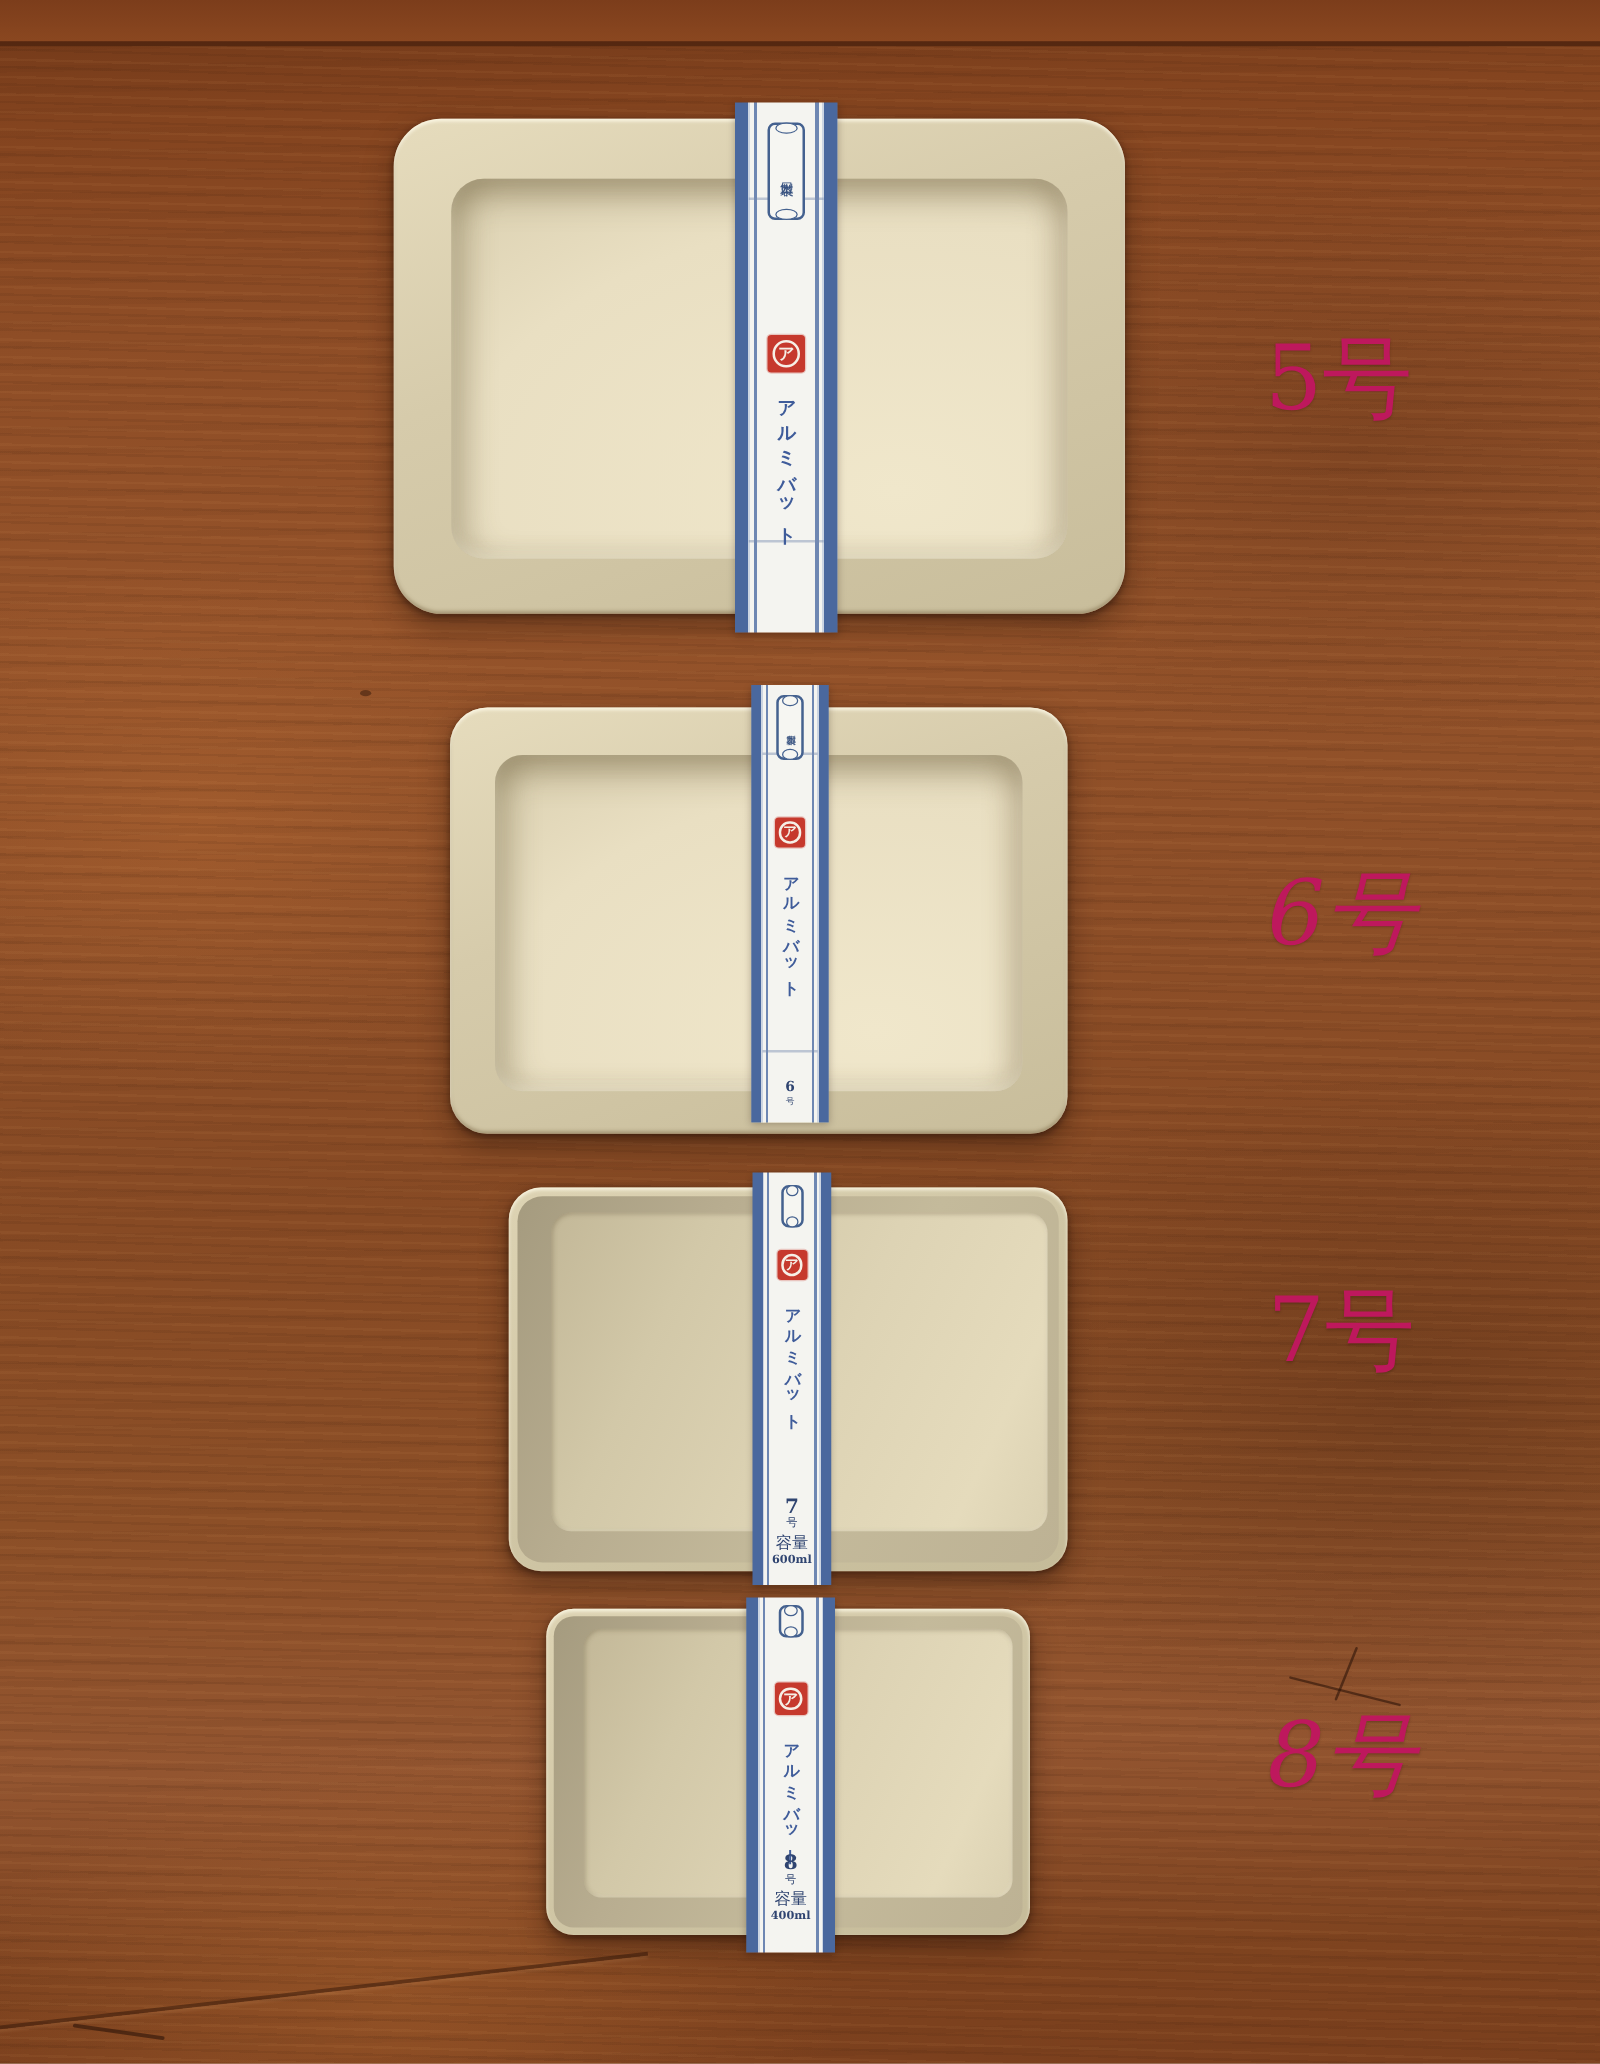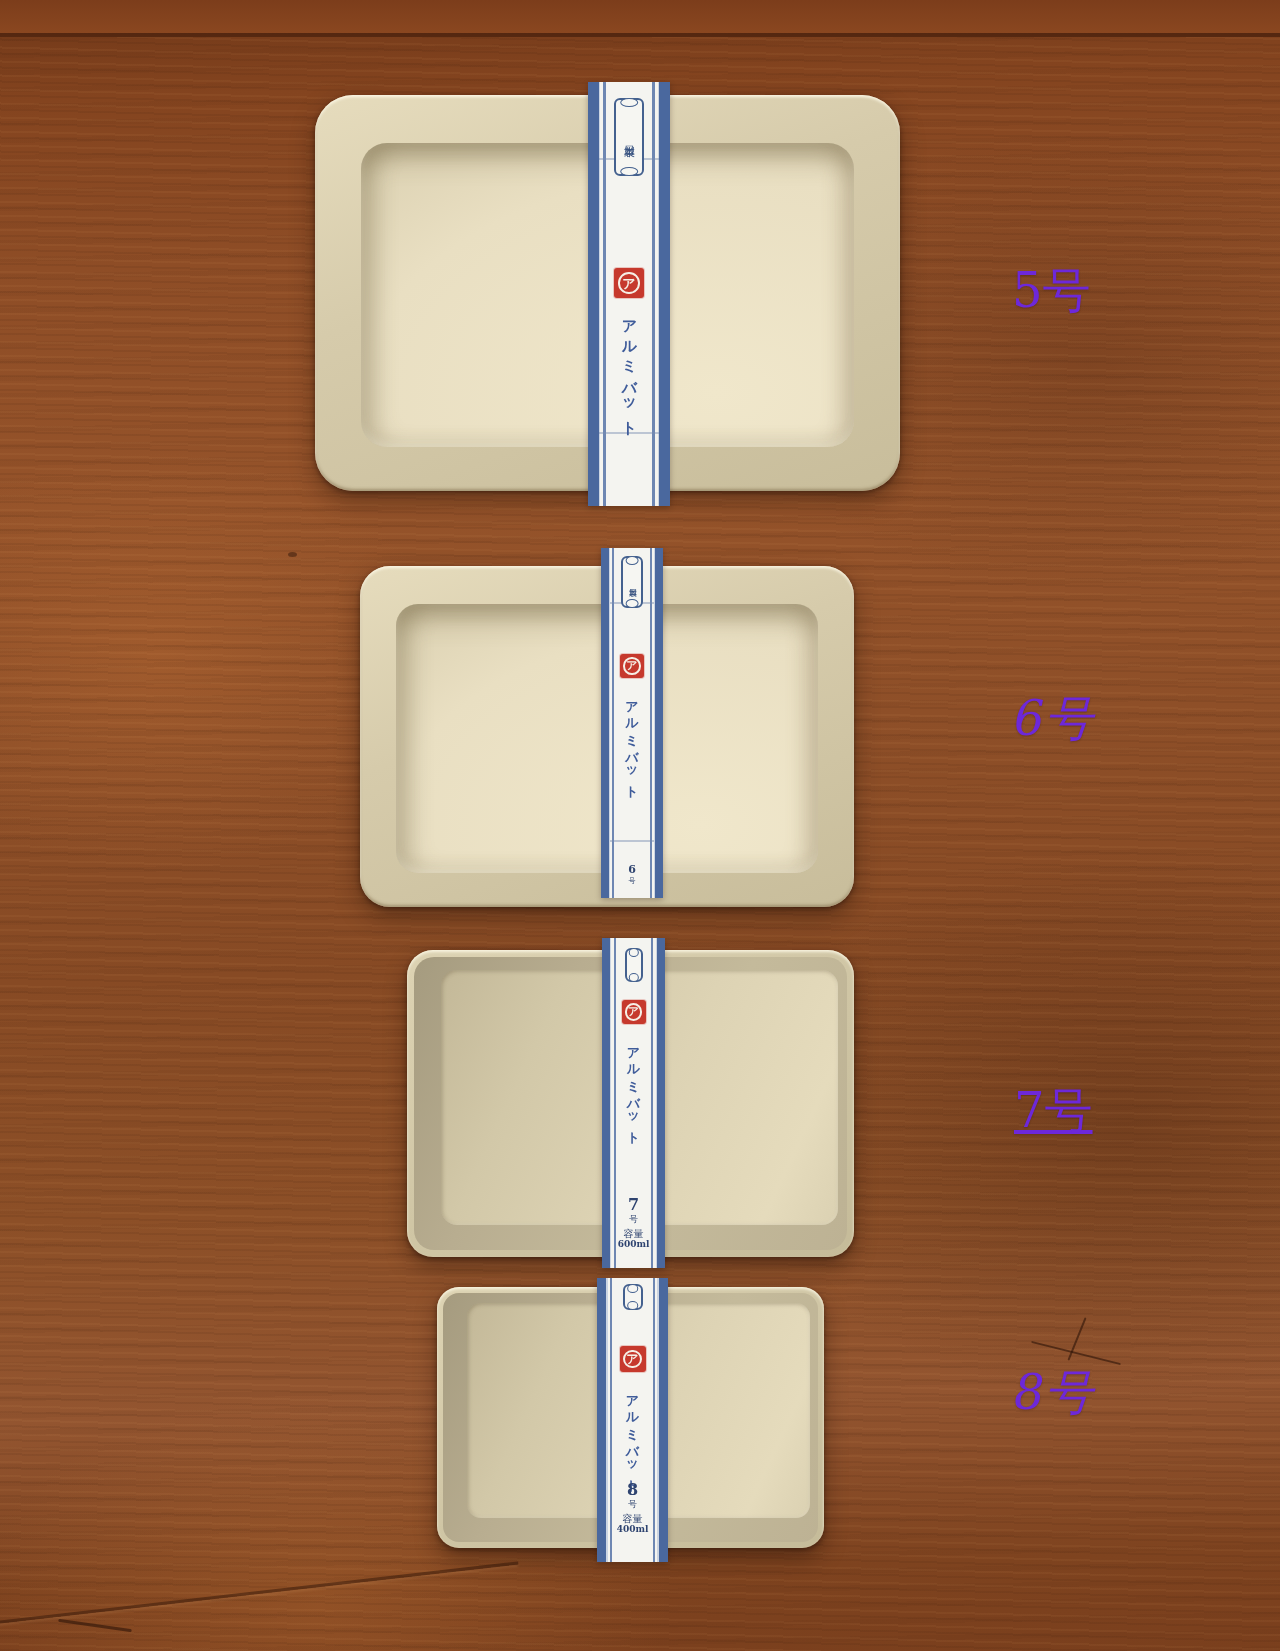--- a/index.html
+++ b/index.html
@@ -89,21 +89,21 @@
     width:72%;height:72%;border:2px solid #f6efe6;border-radius:50%;box-sizing:border-box;}
   .band .logo .glyph{color:#f6efe6;font-weight:bold;line-height:1;}
   .band .brand{position:absolute;left:50%;transform:translateX(-50%);
     writing-mode:vertical-rl;text-orientation:upright;color:#3f5c9a;font-weight:600;
     letter-spacing:3px;line-height:1;}
   .band .sizeblock{position:absolute;left:14%;right:14%;display:flex;flex-direction:column;
     align-items:center;color:#2f4470;line-height:1.15;
     font-family:"DejaVu Serif","Liberation Serif",serif;}
   .band .sizeblock .num{font-size:16px;font-weight:bold;}
   .band .sizeblock .unit{font-size:9px;}
-  .band .sizeblock .cap-label{font-size:10px;margin-top:3px;}
+  .band .sizeblock .cap-label{font-size:13px;margin-top:3px;}
   .band .sizeblock .cap{font-size:9px;font-weight:bold;}
 
   .band5{left:588px;top:82px;width:82px;height:424px;}
   .band5 .seal{top:16px;width:30px;height:78px;} .band5 .seal-text{font-size:11px;}
   .band5 .logo{top:186px;width:30px;height:30px;} .band5 .logo .glyph{font-size:13px;}
   .band5 .brand{top:228px;font-size:15px;}
   .band5 .f1{top:76px;} .band5 .f2{top:350px;}
 
   .band6{left:601px;top:548px;width:62px;height:350px;}
   .band6 .seal{top:8px;width:22px;height:52px;} .band6 .seal-text{font-size:8px;}
@@ -119,26 +119,26 @@
   .band7 .brand{top:100px;font-size:13px;letter-spacing:2px;}
   .band7 .sizeblock{top:258px;}
 
   .band8{left:597px;top:1278px;width:71px;height:284px;}
   .band8 .seal{top:6px;width:20px;height:26px;} .band8 .seal-text{font-size:6px;}
   .band8 .logo{top:68px;width:26px;height:26px;} .band8 .logo .glyph{font-size:12px;}
   .band8 .brand{top:108px;font-size:13px;letter-spacing:2px;}
   .band8 .sizeblock{top:203px;}
 
   
-  .caption{position:absolute;color:#6d28d9;font-size:48px;line-height:1;
+  .caption{position:absolute;color:#be185d;font-size:72px;line-height:1;
     font-family:"DejaVu Serif","Liberation Serif",serif;
     text-shadow:0 1px 2px rgba(40,18,6,.25);text-align:right;}
   .c5{left:1012px;top:266px;}
   .c6{left:1014px;top:694px;font-style:italic;}
-  .c7{left:1014px;top:1086px;text-decoration:underline;}
+  .c7{left:1014px;top:1028px;}
   .c8{left:1014px;top:1368px;font-style:italic;}
 </style>
 </head>
 <body>
 
 <div class="grain"></div>
 <div class="plank-top"></div>
 <div class="seam-diag"></div>
 <div class="mark a"></div>
 <div class="mark b"></div>

